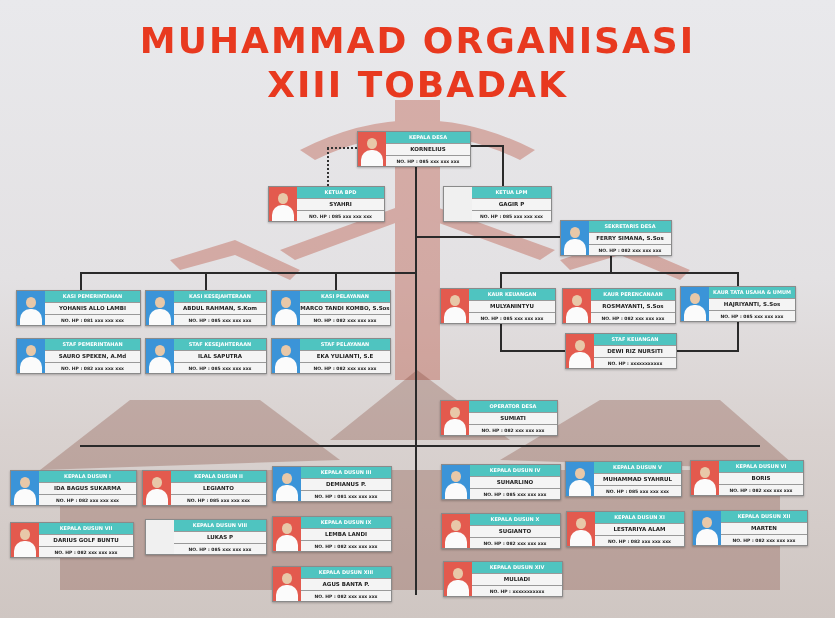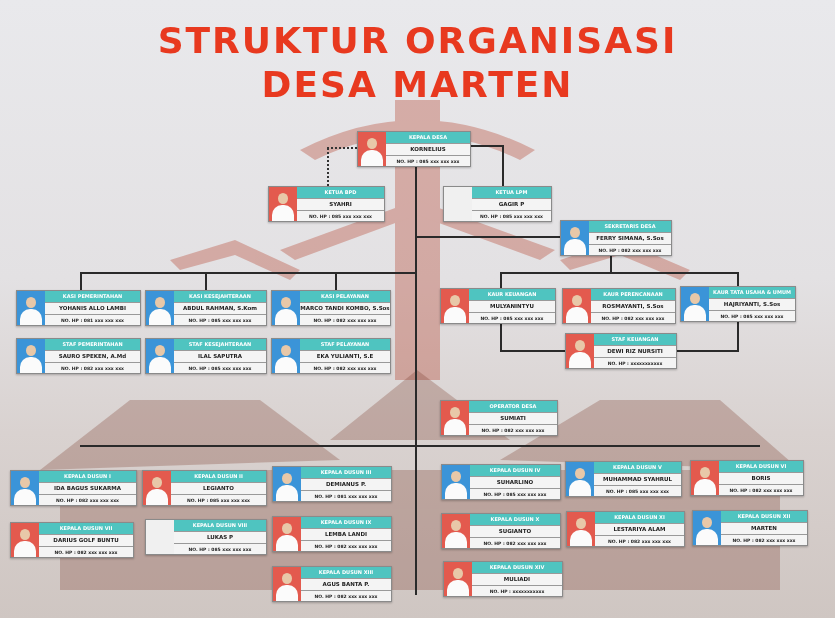--- a/index.html
+++ b/index.html
@@ -40,22 +40,22 @@
     <path d="M560 260 L620 240 L690 270 L680 280 L620 255 L570 270Z"></path>
   </g>
   <g opacity="0.28" fill="#7a3a2a">
     <path d="M40 470 L130 400 L260 400 L340 460 Z"></path>
     <path d="M330 440 L417 370 L510 440 Z"></path>
     <path d="M500 460 L600 400 L720 400 L800 470 Z"></path>
     <rect x="60" y="470" width="720" height="120"></rect>
   </g>
 </svg>
 
-<div class="title t1">STRUKTUR ORGANISASI</div>
-<div class="title t2">DESA MARTEN</div>
+<div class="title t1">MUHAMMAD ORGANISASI</div>
+<div class="title t2">XIII TOBADAK</div>
 
 <div class="line" style="left:415px;top:165px;width:2px;height:430px;"></div>
 <div class="line" style="left:470px;top:145px;width:33px;height:2px;"></div>
 <div class="line" style="left:502px;top:145px;width:2px;height:42px;"></div>
 <div class="line" style="left:417px;top:236px;width:143px;height:2px;"></div>
 <div class="dash" style="left:327px;top:148px;height:38px;"></div>
 <div class="dashh" style="left:327px;top:147px;width:30px;"></div>
 <div class="line" style="left:80px;top:272px;width:337px;height:2px;"></div>
 <div class="line" style="left:80px;top:272px;width:2px;height:18px;"></div>
 <div class="line" style="left:205px;top:272px;width:2px;height:18px;"></div>

